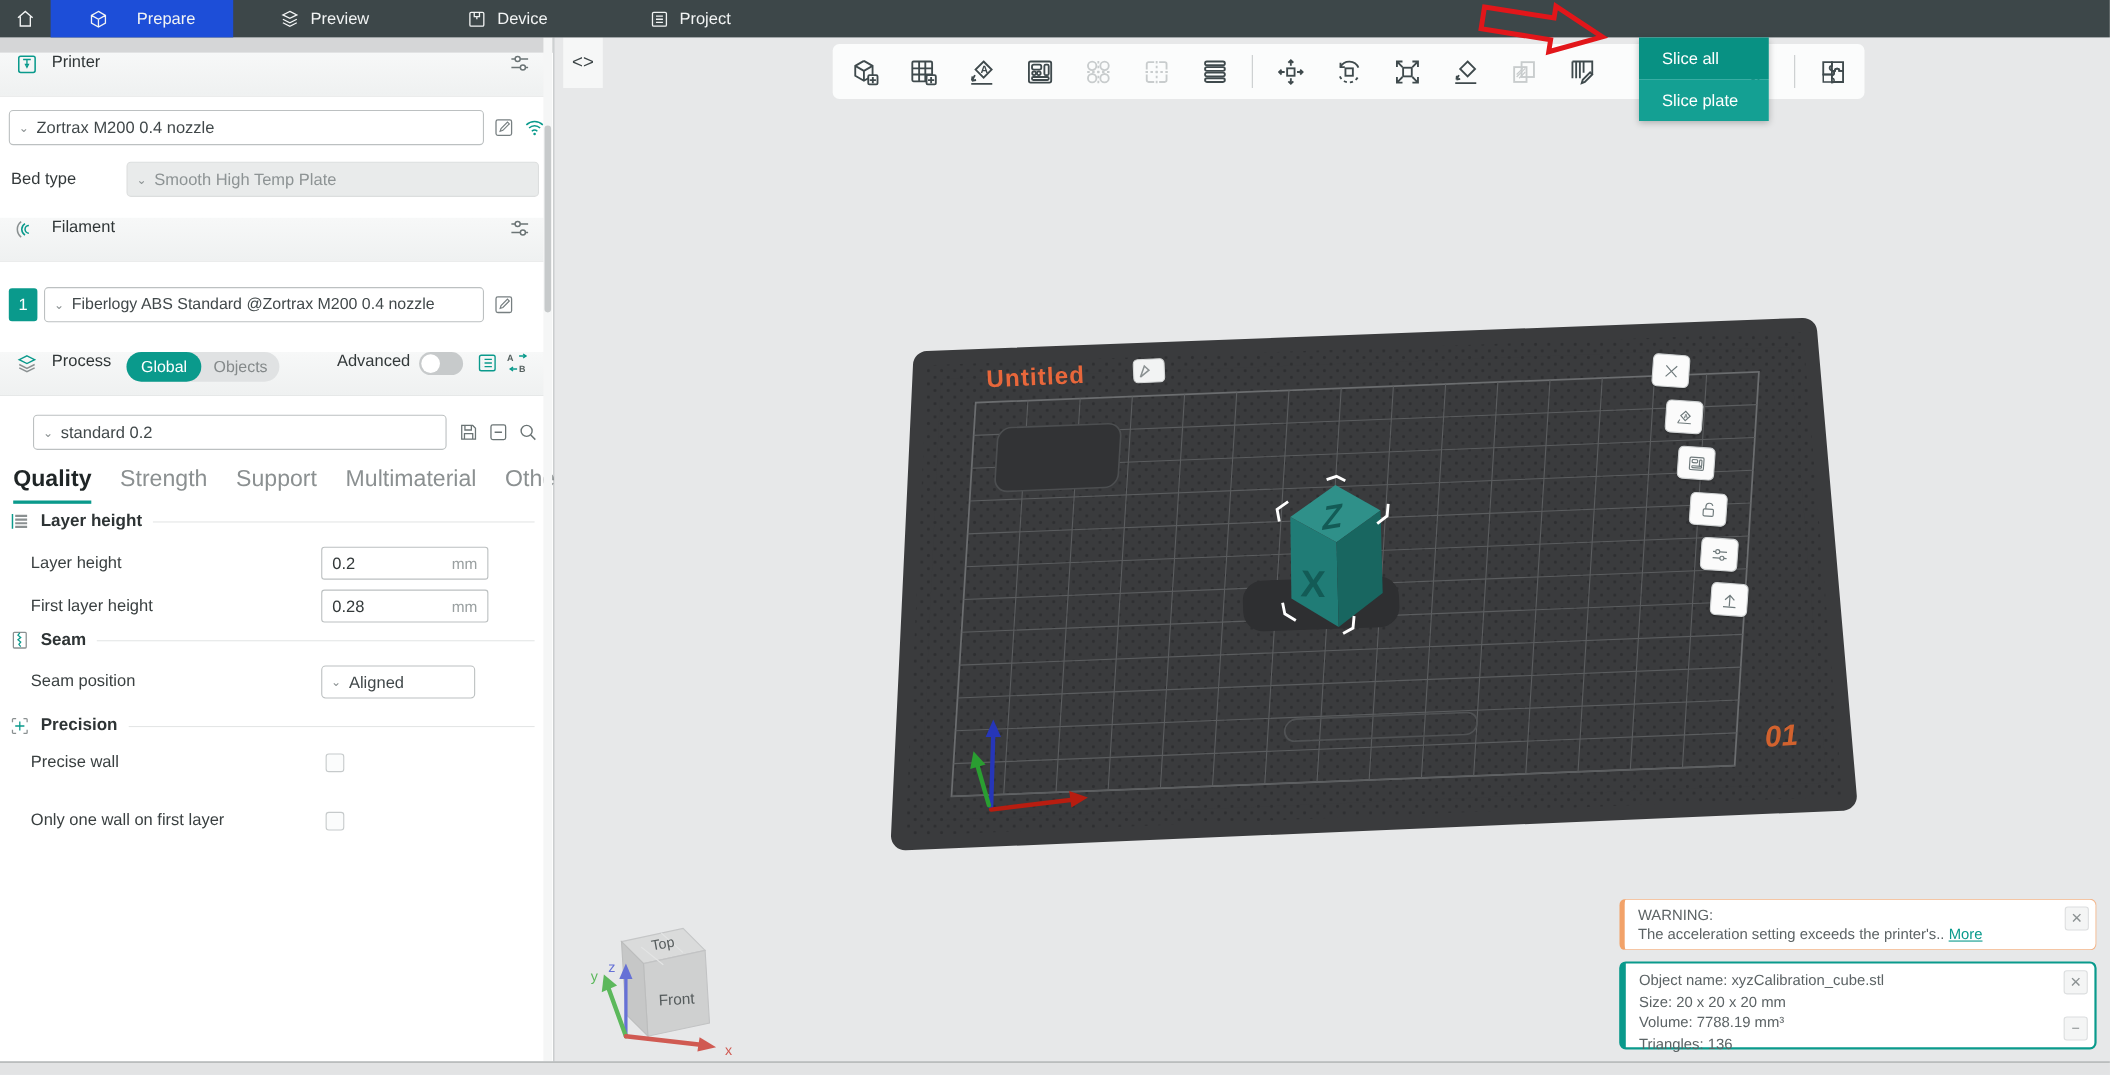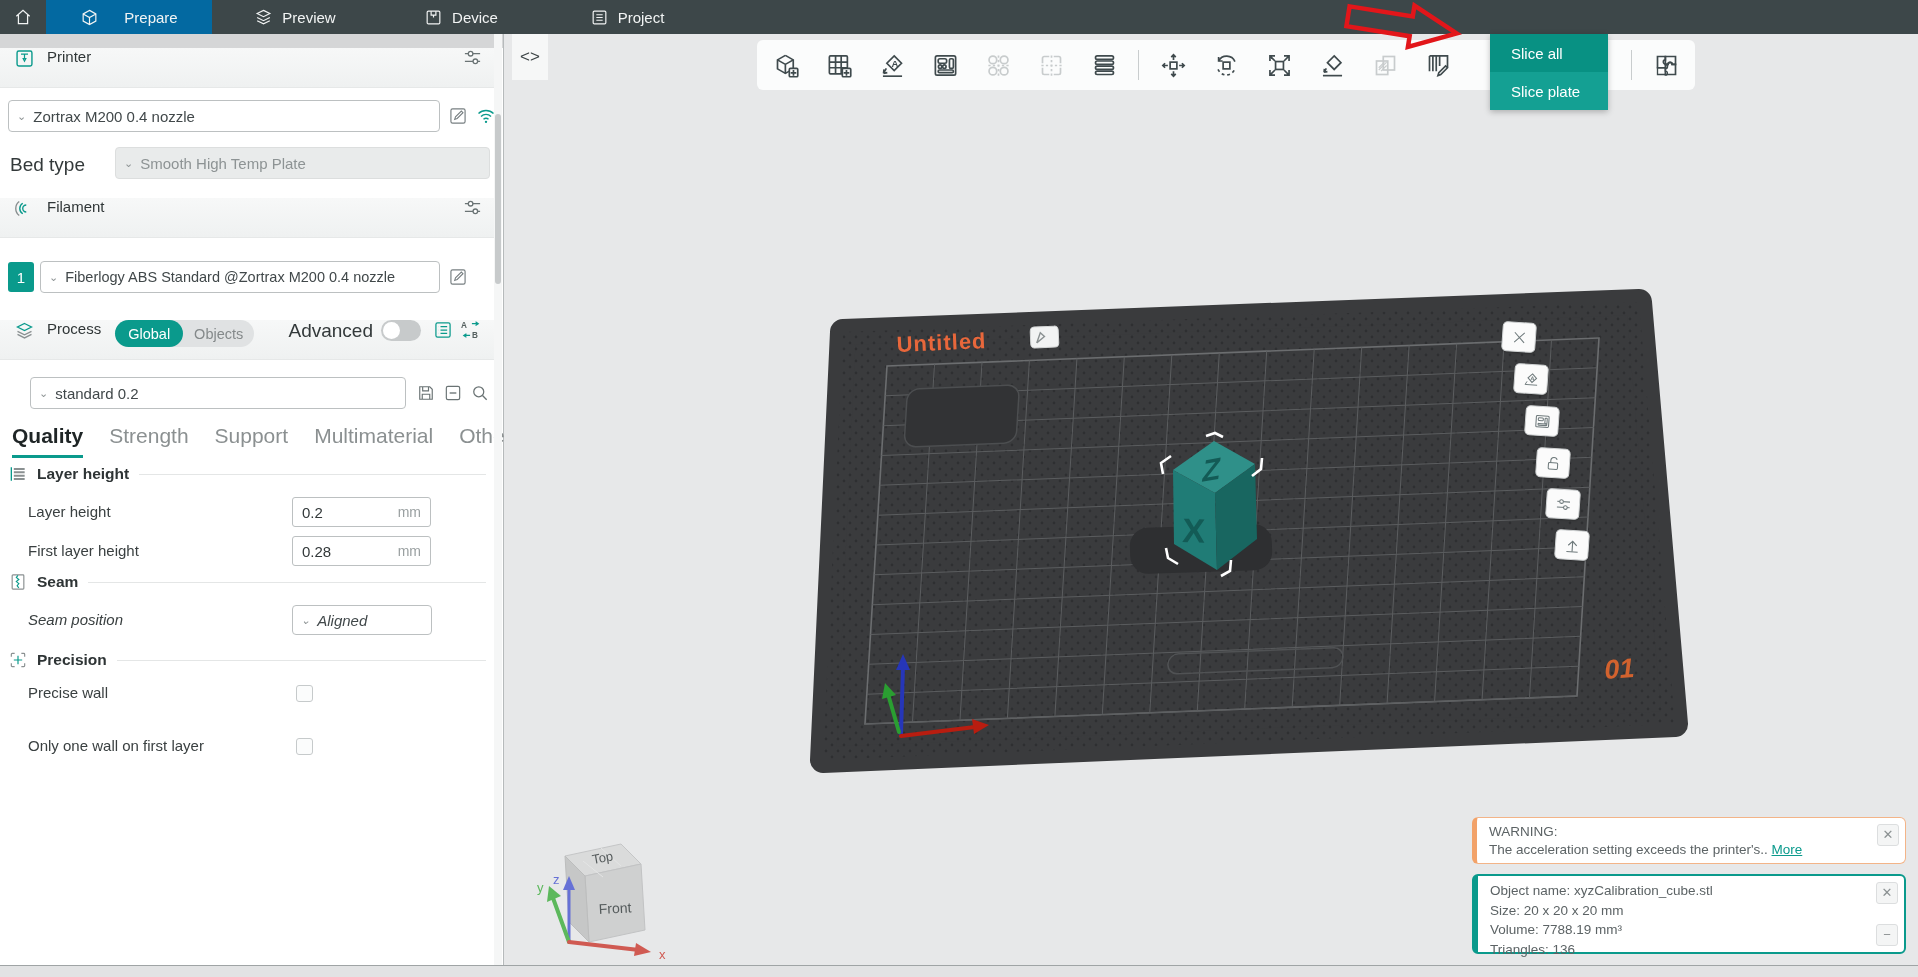--- a/index.html
+++ b/index.html
@@ -4,21 +4,21 @@
 <style>
   * { margin:0; padding:0; box-sizing:border-box; }
   html,body { width:1918px; height:977px; overflow:hidden; background:#e7e8e9;
               font-family:"Liberation Sans", sans-serif; }
   .abs { position:absolute; }
 
   
   #topbar { position:absolute; left:0; top:0; width:1918px; height:34px; background:#3d4749; display:flex; align-items:stretch; z-index:50; }
   .home-btn { width:46px; display:flex; align-items:center; justify-content:center; cursor:pointer; }
   .top-tab { width:166px; display:flex; align-items:center; justify-content:center; gap:9px; color:#f2f4f4; font-size:15px; cursor:pointer; }
-  .top-tab.active { background:#0369a1;gap:25px; }
+  .top-tab.active { background:#1d4ed8;gap:25px; }
   .top-tab svg, .home-btn svg { stroke:#f2f4f4; fill:none; stroke-width:1.5; }
   .pillbar { position:absolute; top:4px; height:26px; display:flex; align-items:center; gap:4px; }
   .chev-circle { width:26px; height:26px; border-radius:13px; background:#0b9b8d; color:#fff; display:flex; align-items:center; justify-content:center; font-size:12px; cursor:pointer; }
   .pill { height:26px; border-radius:13px; display:flex; align-items:center; justify-content:center; font-size:15px; cursor:pointer; }
   .pill.teal { background:#0b9b8d; color:#fff; width:124px; }
   .pill.grey { background:#6f7779; color:#a6adaf; width:196px; }
 
   
   #slice-menu { position:absolute; left:1490px; top:34px; width:118px; z-index:60; box-shadow:0 2px 6px rgba(0,0,0,.25); }
   .menu-item { height:38px; background:#089183; color:#fff; font-size:15px; display:flex; align-items:center; padding-left:21px; cursor:pointer; }
@@ -30,39 +30,39 @@
   
   #sidepanel { position:absolute; left:0; top:34px; width:504px; height:931px; background:#fff; border-right:1px solid #b6babb; }
   .panel-topstrip { position:absolute; left:0; top:0; width:100%; height:14px; background:#d5d6d7; }
   .sec-header { position:absolute; left:0; width:496px; height:40px; background:linear-gradient(#f7f8f8,#eff1f1); border-bottom:1px solid #e6e8e8; display:flex; align-items:flex-start; padding:0 14px; }
   .sec-title { font-size:15px; color:#303637; margin-left:12px; }
   .tune-btn { margin-left:auto; cursor:pointer; display:flex; }
   .combo { height:32px; border:1px solid #bcc0c1; border-radius:4px; background:#fff; display:flex; align-items:center; padding:0 8px; font-size:15px; color:#41484a; cursor:pointer; }
   .combo .chev { color:#8d9394; font-size:11px; margin-right:7px; }
   .combo.greyed { background:#e9ebeb; border-color:#dcdede; color:#8d9394; }
   .icon-btn { cursor:pointer; display:flex; align-items:center; justify-content:center; }
-  .flabel { font-size:19px; color:#33393a; }
+  .flabel { font-size:15px; color:#33393a; }
 
   .scope-pills { display:flex; align-items:center; background:#e0e2e3; border-radius:14px; height:27px; margin-left:14px; cursor:pointer; }
   .scope-pills .on { background:#0a9a8c; color:#fff; border-radius:14px; height:27px; display:flex; align-items:center; padding:0 13px; font-size:14.5px; }
   .scope-pills .off { color:#84898a; padding:0 11px; font-size:14.5px; }
   .toggle { width:40px; height:21px; border-radius:11px; background:#c7cacb; position:relative; cursor:pointer; }
   .toggle .knob { position:absolute; left:2px; top:2px; width:17px; height:17px; border-radius:9px; background:#fff; }
 
   .ptabs { position:absolute; left:12px; top:390px; display:flex; gap:26px; }
   .ptab { font-size:21px; color:#8b9091; padding-bottom:7px; cursor:pointer; }
   .ptab.active { color:#1f2526; font-weight:bold; border-bottom:3px solid #0a9a8c; }
 
   .setting-sec { position:absolute; left:0; width:496px; }
   .sec-row-head { display:flex; align-items:center; padding-left:8px; }
   .sec-row-head .t { font-size:15.5px; font-weight:bold; color:#2e3435; margin-left:9px; white-space:nowrap; }
   .sec-row-head .rule { flex:1; height:1px; background:#e4e6e6; margin:0 10px; }
   .srow { display:flex; align-items:center; padding-left:28px; position:relative; }
   .srow .lbl { font-size:15px; color:#3a4041; width:258px; line-height:1.35; }
-  .inputbox { position:absolute; left:292px; width:139px; height:30px; border:1px solid #bcc0c1; border-radius:3px; background:#fff; display:flex; align-items:center; padding:0 9px; cursor:text; }
+  .inputbox { position:absolute; left:292px; width:152px; height:30px; border:1px solid #bcc0c1; border-radius:3px; background:#fff; display:flex; align-items:center; padding:0 9px; cursor:text; }
   .inputbox .val { font-size:15px; color:#33393a; flex:1; }
   .inputbox .unit { font-size:14px; color:#9aa0a1; }
   .cb { position:absolute; left:296px; width:17px; height:17px; border:1px solid #c6cacb; border-radius:3px; background:#fbfcfc; cursor:pointer; display:flex; align-items:center; justify-content:center; }
   .cb.checked { background:#0a9a8c; border-color:#0a9a8c; }
 
   #panel-scrollbar { position:absolute; right:1px; top:0; width:8px; height:931px; background:#f5f6f6; }
   #panel-thumb { position:absolute; right:1px; top:80px; width:6px; height:170px; border-radius:3px; background:#c7cacb; cursor:pointer; }
 
   
   #viewport { position:absolute; left:505px; top:34px; width:1413px; height:931px; background:#e7e8e9; }
@@ -308,21 +308,21 @@
 
   <div class="setting-sec" style="top:538px;">
     <div class="sec-row-head">
       <svg width="20" height="20" viewBox="0 0 24 24">
           <rect x="5" y="3.5" width="14" height="17" rx="1" stroke="#8a9091" fill="none" stroke-width="1.4"></rect>
           <path d="M12 4l-2 2.5 3 2.5-3 2.5 3 2.5-2 2.5 2 2.5" stroke="#0a9a8c" fill="none" stroke-width="1.4"></path>
         </svg>
       <span class="t">Seam</span>
       <span class="rule"></span>
     </div>
-    <div class="srow" style="margin-top:13px; height:30px;font-style:italic;">
+    <div class="srow" style="margin-top:13px; height:30px;">
       <span class="lbl">Seam position</span>
       <div class="combo" style="position:absolute; left:292px; width:140px; height:30px;">
         <span class="chev">⌄</span>
         <span>Aligned</span>
       </div>
     </div>
   </div>
 
   <div class="setting-sec" style="top:616px;">
     <div class="sec-row-head">

